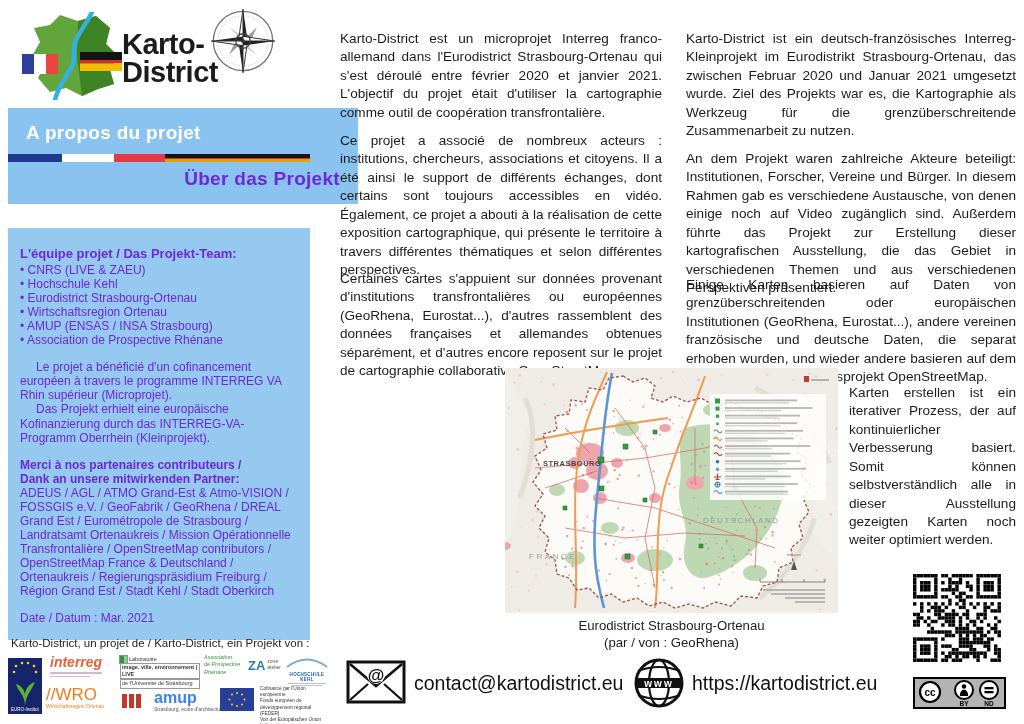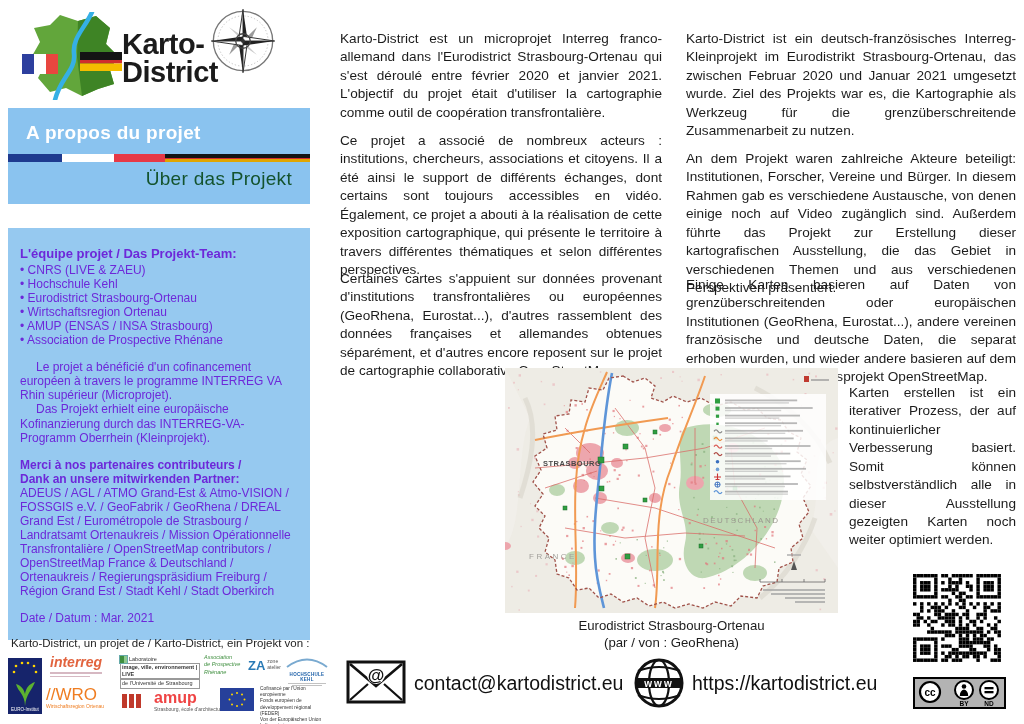--- a/index.html
+++ b/index.html
@@ -7,31 +7,31 @@
         font-family:"Liberation Sans",sans-serif;color:#1a1a1a;}
 
   
   #logo-block{position:absolute;left:14px;top:10px;width:300px;height:96px;}
   #logo-map{position:absolute;left:8px;top:2px;}
   #logo-title{position:absolute;left:108px;top:20px;font-weight:bold;font-size:29px;
               line-height:.97;letter-spacing:-.5px;color:#1b1b1b;}
   #compass{position:absolute;left:196px;top:-2px;}
 
   
-  #banner{position:absolute;left:8px;top:108px;width:302px;height:96px;background:#8ac3ef;}
+  #banner{position:absolute;left:8px;top:108px;width:302px;height:96px;background:#8ac3ef;padding-left:48px;}
   #banner .fr{position:absolute;left:18px;top:14px;color:#fff;font-weight:bold;font-size:19px;letter-spacing:.3px;}
   #stripe{position:absolute;left:0;top:46px;width:302px;height:8px;display:flex;}
   #stripe .b{background:#1e3a8f;width:18%;}
   #stripe .w{background:#ffffff;width:17%;}
   #stripe .r{background:#e63946;width:17%;}
   #stripe .g{width:48%;display:flex;flex-direction:column;}
   #stripe .g .gk{background:#141414;flex:4;}
   #stripe .g .gr{background:#cf2e2e;flex:2;}
   #stripe .g .gy{background:#e0a500;flex:3;}
-  #banner .de{position:absolute;right:18px;top:60px;color:#14532d;font-weight:normal;font-size:19px;letter-spacing:.3px;}
+  #banner .de{position:absolute;right:18px;top:60px;color:#6d28d9;font-weight:bold;font-size:19px;letter-spacing:.3px;}
 
   
   #panel{position:absolute;left:8px;top:228px;width:278px;height:376px;background:#96c9f0;
          padding:18px 12px;font-size:12px;line-height:1.17;color:#6d28d9;overflow:hidden;}
   #panel h3{margin:0 0 2px 0;font-size:13px;}
   #panel ul{margin:0;padding:0;list-style:none;}
   #panel li{padding-left:13px;text-indent:-13px;}
   #panel li::before{content:"•  ";}
   #panel .funding{margin:0;text-indent:16px;}
   #panel .gap{height:13px;}
@@ -50,21 +50,21 @@
   #ml-wro .sub{font-size:5px;color:#ef7d21;}
   #ml-live{left:112px;top:2px;width:80px;font-size:5.5px;color:#333;line-height:1.3;}
   #ml-live .l1{display:flex;align-items:center;gap:2px;}
   #ml-live .sq{width:7px;height:7px;background:
      linear-gradient(90deg,#3f8f3f 50%,#8fc98f 50%);outline:1px solid #6aa;}
   #ml-live .bold{font-weight:bold;}
   #ml-live .box{border:.5px solid #999;padding:0 1px;}
   #ml-stamp{left:114px;top:40px;display:flex;gap:2px;}
   #ml-stamp i{display:block;width:5px;height:14px;background:#c0392b;}
   #ml-amup{left:146px;top:36px;}
-  #ml-amup .big{font-size:16px;font-weight:bold;color:#ef4444;line-height:1;}
+  #ml-amup .big{font-size:16px;font-weight:bold;color:#3b82f6;line-height:1;}
   #ml-amup .sub{font-size:5px;color:#555;}
   #ml-apr{left:196px;top:0px;font-size:5.5px;font-style:italic;color:#3f8f3f;line-height:1.35;}
   #ml-za{left:240px;top:4px;display:flex;gap:2px;align-items:flex-start;}
   #ml-za .big{font-size:13px;font-weight:bold;color:#2a7ab5;}
   #ml-za .sub{font-size:5px;color:#555;line-height:1.2;}
   #ml-hskehl{left:276px;top:0px;width:46px;text-align:center;}
   #ml-hskehl .t{font-size:4.5px;color:#1b5fa8;font-weight:bold;letter-spacing:.3px;}
   #ml-hskehl .bar{height:1.2px;background:#999;opacity:.6;margin:1px 4px;}
   #ml-euflag{left:212px;top:34px;}
   #ml-feder{left:252px;top:32px;width:70px;font-size:4.8px;color:#333;line-height:1.3;}

